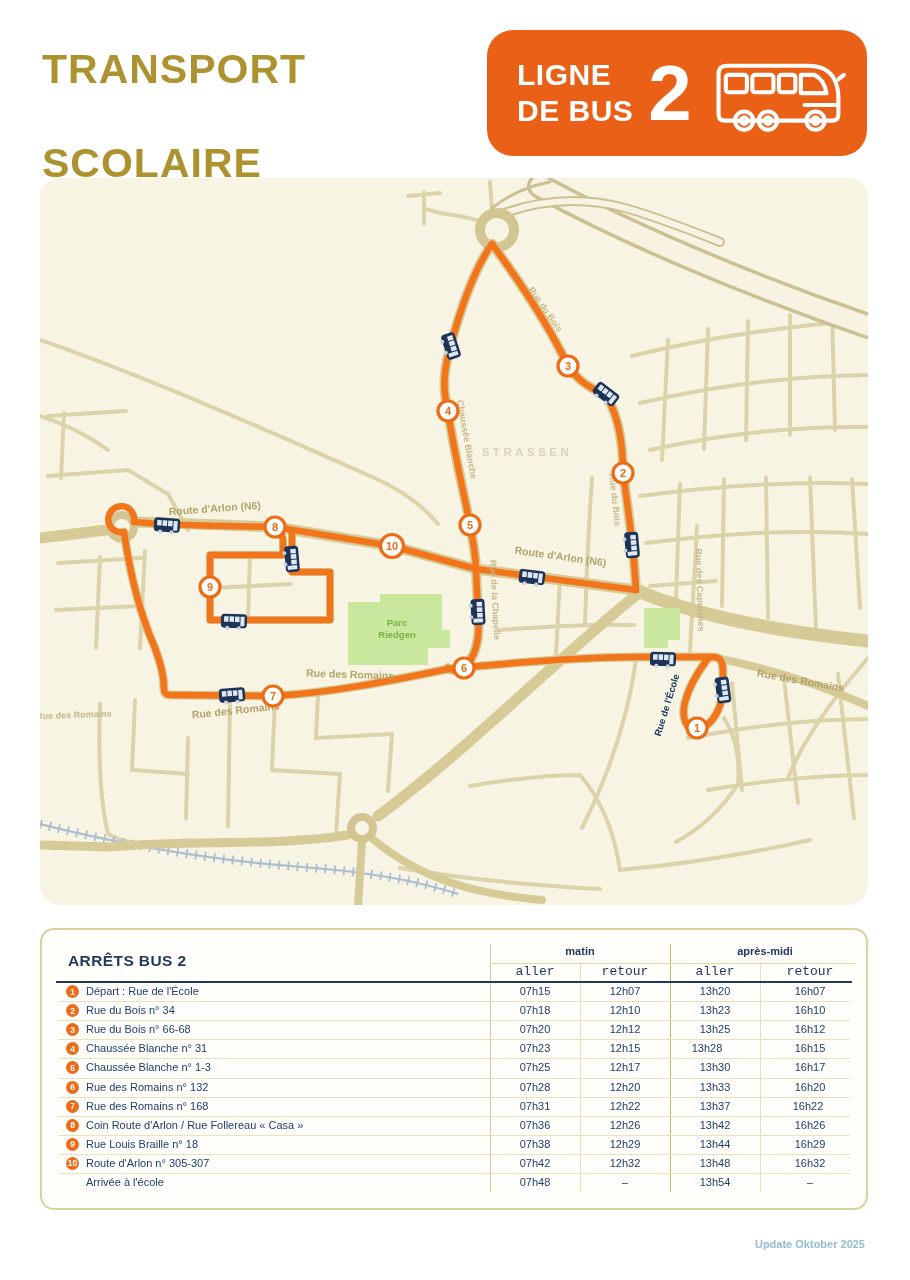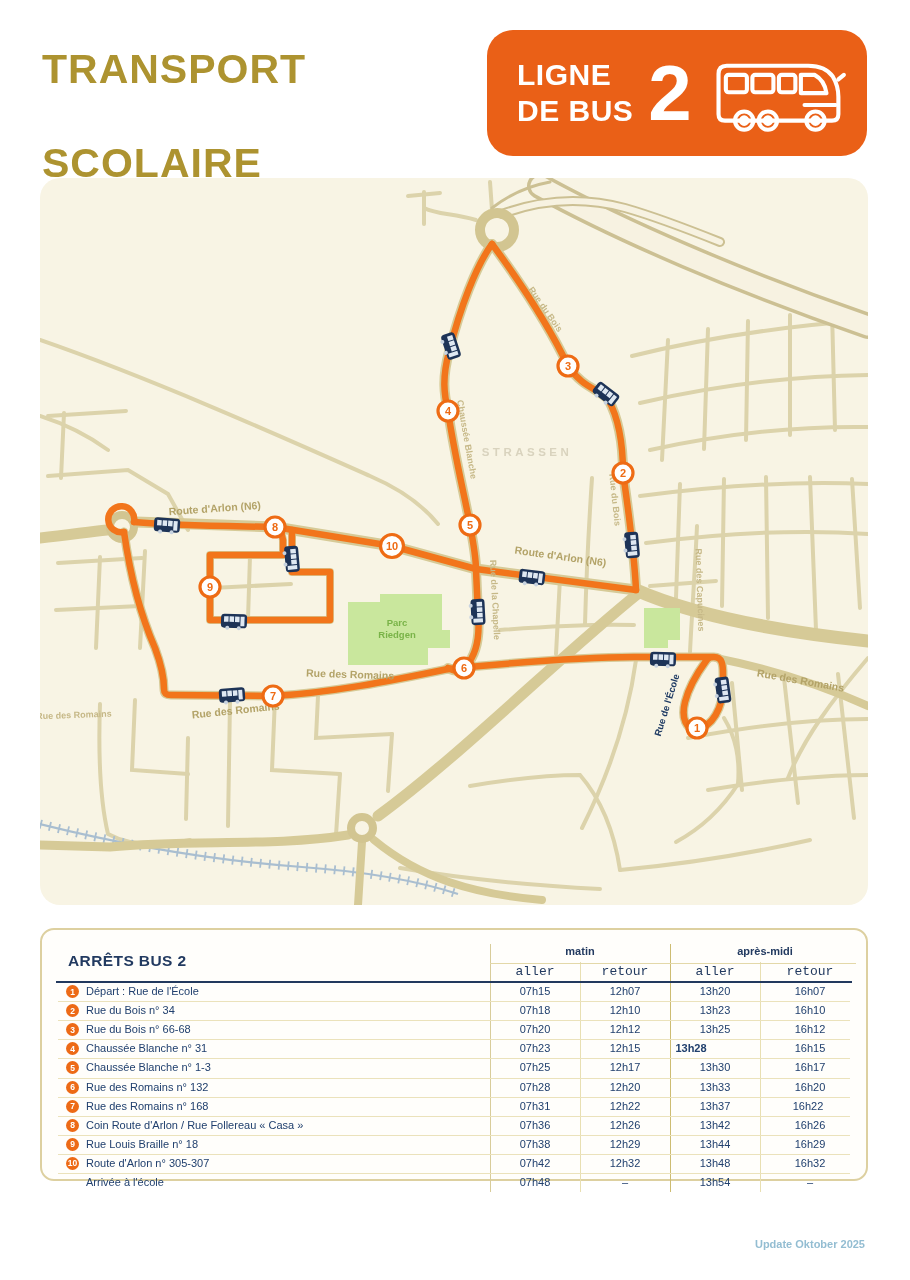--- a/index.html
+++ b/index.html
@@ -24,21 +24,21 @@
   .lbl-dark{font-size:9.5px;fill:#1e3a63;font-weight:700;}
   .lbl-watermark{font-size:11.5px;fill:#d9d3be;font-weight:600;letter-spacing:3.5px;}
   .lbl-park{font-size:9.5px;fill:#79b348;font-weight:700;}
   .stopnum{font-size:11px;font-weight:800;fill:#ee6b14;text-anchor:middle;}
   
   .logo{position:absolute;left:612px;top:632px;display:flex;align-items:center;gap:12px;}
   .logo-texts{display:flex;flex-direction:column;}
   .logo-small{font-size:10.5px;font-weight:700;color:#1c3560;letter-spacing:1.6px;}
   .logo-name{font-size:33px;font-weight:700;color:#1c3560;line-height:36px;}
   
-  .card{position:absolute;left:40px;top:928px;width:828px;height:253px;background:#fffefb;
+  .card{position:absolute;left:40px;top:928px;width:828px;height:282px;background:#fffefb;
       border:2px solid #ddd0a0;border-radius:14px;box-sizing:border-box;}
   .card-inner{position:absolute;left:0;top:0;right:0;bottom:0;}
   .tbl-title{position:absolute;left:26px;top:22px;font-size:15.5px;font-weight:800;
       color:#223a60;letter-spacing:.4px;}
   .ghead{position:absolute;top:15px;font-size:11px;font-weight:700;color:#223a60;text-align:center;}
   .shead{position:absolute;top:34px;font-size:13px;color:#223a60;text-align:center;font-family:Liberation Mono, monospace;}
   .vline{position:absolute;width:1px;background:#e0d5a5;}
   .topline{position:absolute;left:448px;width:366px;top:33px;height:1px;background:#e3d8a8;}
   .navyline{position:absolute;left:14px;right:14px;top:51px;height:2px;background:#22395e;}
   .trow{position:absolute;left:0;right:0;height:19.1px;}
@@ -397,21 +397,21 @@
           <div class="tcell" style="left: 538px; width: 90px;">12h12</div>
           <div class="tcell" style="left: 628px; width: 90px;">13h25</div>
           <div class="tcell" style="left: 718px; width: 100px;">16h12</div>
         </div>
         <div class="rsep" style="top: 109.3px;"></div>
         <div class="trow" style="top: 109.3px;">
           <div class="nbadge">4</div>
           <div class="rname">Chaussée Blanche n° 31</div>
           <div class="tcell" style="left: 448px; width: 90px;">07h23</div>
           <div class="tcell" style="left: 538px; width: 90px;">12h15</div>
-          <div class="tcell" style="left: 604px; width: 90px; font-weight: bold;">13h28</div>
+          <div class="tcell" style="left: 620px; width: 90px;">13h28</div>
           <div class="tcell" style="left: 718px; width: 100px;">16h15</div>
         </div>
         <div class="rsep" style="top: 128.4px;"></div>
         <div class="trow" style="top: 128.4px;">
           <div class="nbadge">5</div>
           <div class="rname">Chaussée Blanche n° 1-3</div>
           <div class="tcell" style="left: 448px; width: 90px;">07h25</div>
           <div class="tcell" style="left: 538px; width: 90px;">12h17</div>
           <div class="tcell" style="left: 628px; width: 90px;">13h30</div>
           <div class="tcell" style="left: 718px; width: 100px;">16h17</div>

